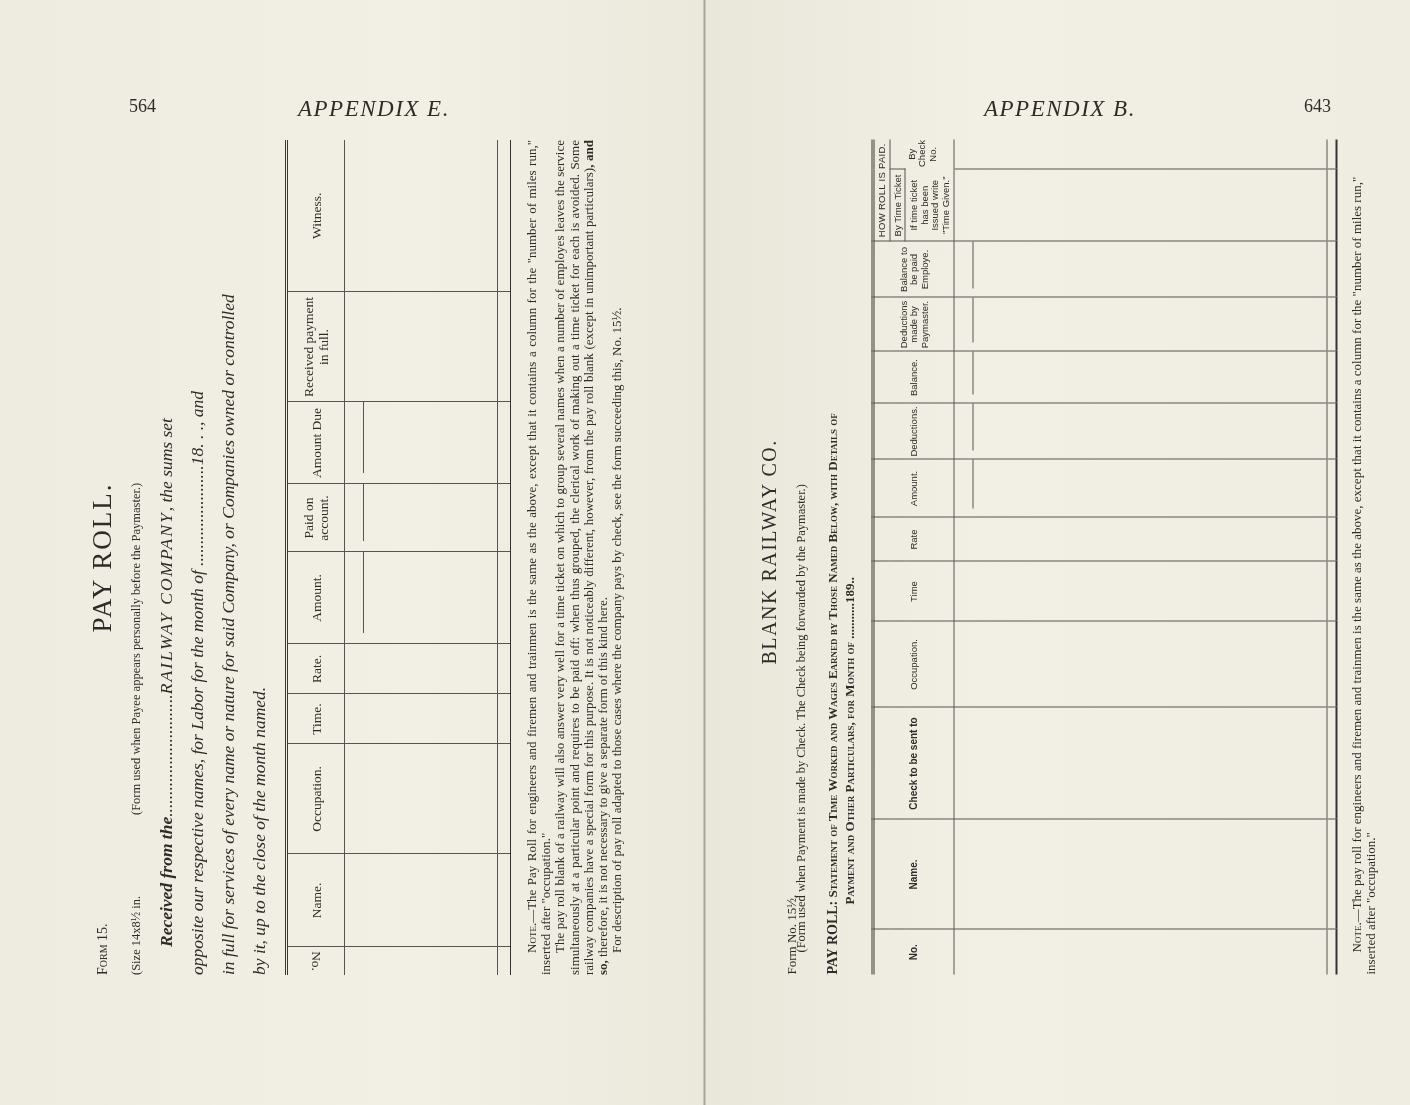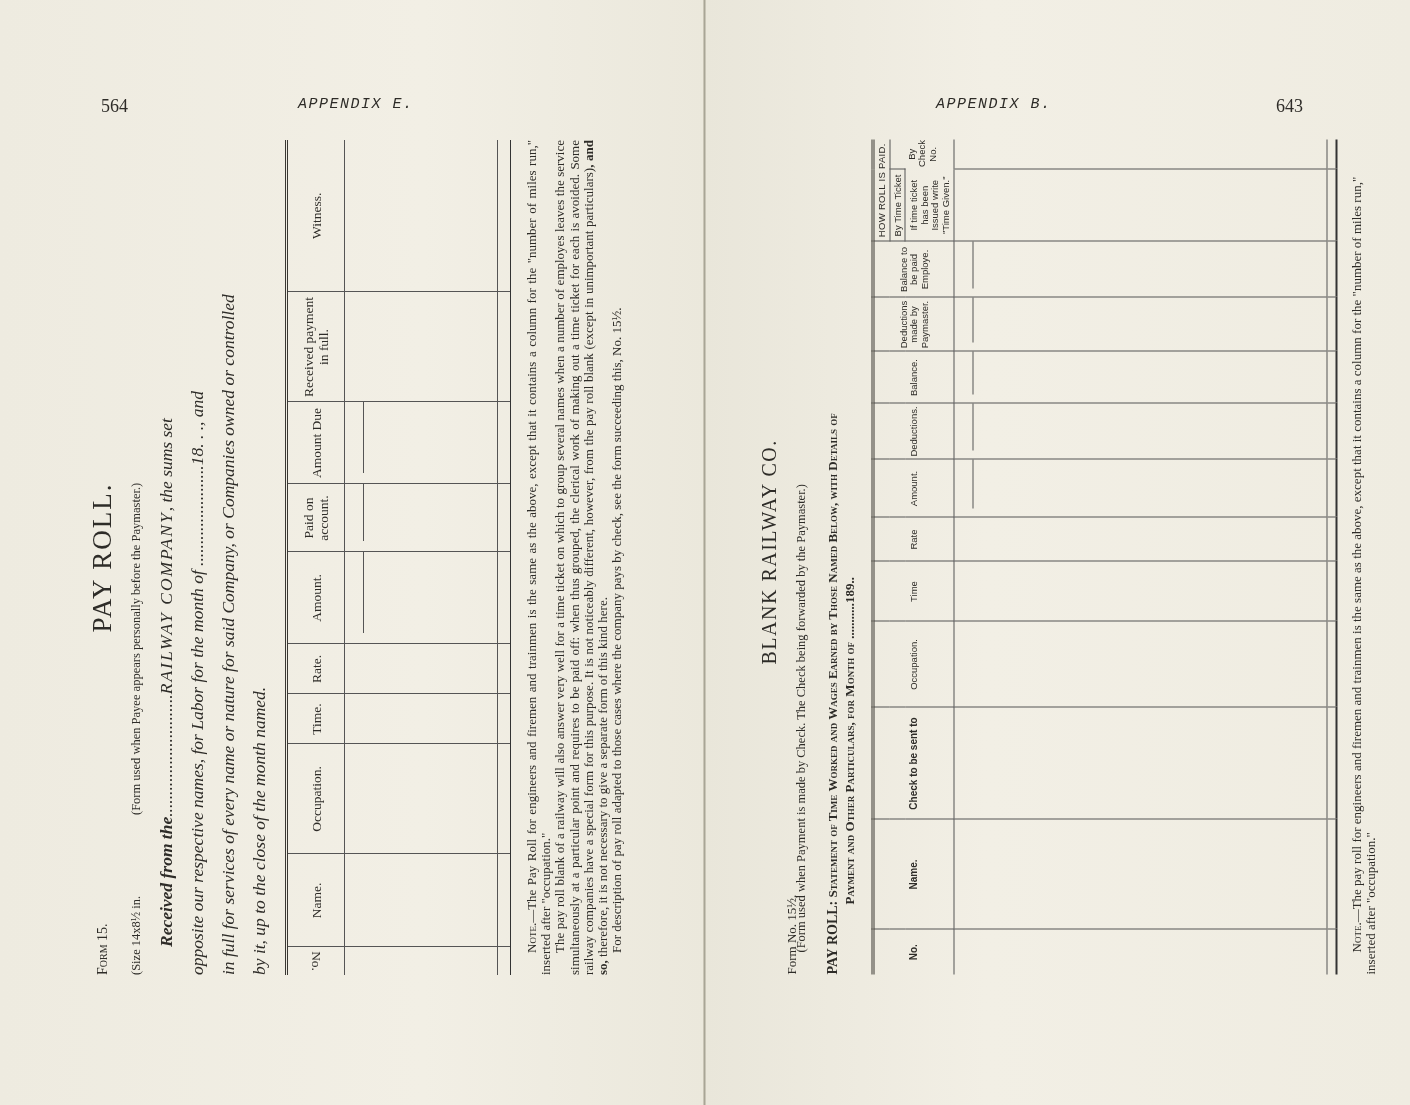--- a/index.html
+++ b/index.html
@@ -2,22 +2,22 @@
 <html><head>
 <meta charset="utf-8">
 <style>
   html,body{margin:0;padding:0;}
   body{width:1410px;height:1105px;background:#eeebdf;position:relative;overflow:hidden;font-family:"DejaVu Serif","Liberation Serif",serif;color:#2e2c28;}
   .page{position:absolute;top:0;height:1105px;background:#f1eee3;}
   .page.left{left:0;width:705px;background:linear-gradient(to right,#eeebe0 0%,#f2efe5 60%,#ebe8dc 100%);}
   .page.right{left:705px;width:705px;background:linear-gradient(to right,#e9e6da 0%,#f2efe5 40%,#efece1 100%);}
   .gutter{position:absolute;left:703px;top:0;width:3px;height:1105px;background:linear-gradient(to right,#d9d5c6,#a8a596,#d9d5c6);}
   .running{position:absolute;top:96px;font-size:17px;}
-  .pgnum{font-family:"Liberation Serif",serif;font-size:18px;}
-  .apx{font-family:Liberation Mono, monospace;font-style:italic;letter-spacing:1.5px;font-size:15px;}
+  .pgnum{font-family:"Liberation Serif",serif;font-size:18px;margin-left:28px;}
+  .apx{font-family:Liberation Serif, serif;font-style:italic;letter-spacing:1.5px;font-size:23px;}
 
   .rot{position:absolute;transform:rotate(-90deg);transform-origin:center center;}
   
   #lrot{width:835px;height:495px;left:calc(342px - 417.5px);top:calc(557px - 247.5px);}
   
   #rrot{width:835px;height:580px;left:calc(1047px - 417.5px);top:calc(557px - 290px);}
 
   .l-head{position:relative;height:34px;}
   .form-label{position:absolute;left:0;top:0;font-size:14px;font-variant:small-caps;font-family:"Liberation Serif",serif;}
   .title-big{position:absolute;left:0;right:0;top:-8px;text-align:center;font-size:27px;letter-spacing:2px;font-family:"Liberation Serif",serif;}
@@ -64,21 +64,21 @@
 </style>
 </head>
 <body>
 
 <div class="page left"></div>
 <div class="page right"></div>
 <div class="gutter"></div>
 
 <div class="running pgnum" style="left:101px;">564</div>
 <div class="running apx" style="left:298px;">APPENDIX E.</div>
-<div class="running apx" style="left:936px;">APPENDIX B.</div>
+<div class="running apx" style="left:984px;">APPENDIX B.</div>
 <div class="running pgnum" style="left:1276px;">643</div>
 
 <div id="lrot" class="rot">
   <div class="l-head">
     <span class="form-label">Form 15.</span>
     <div class="title-big">PAY ROLL.</div>
   </div>
   <div class="l-sub">
     <span class="size">(Size 14x8½ in.</span>
     <span class="used">(Form used when Payee appears personally before the Paymaster.)</span>

